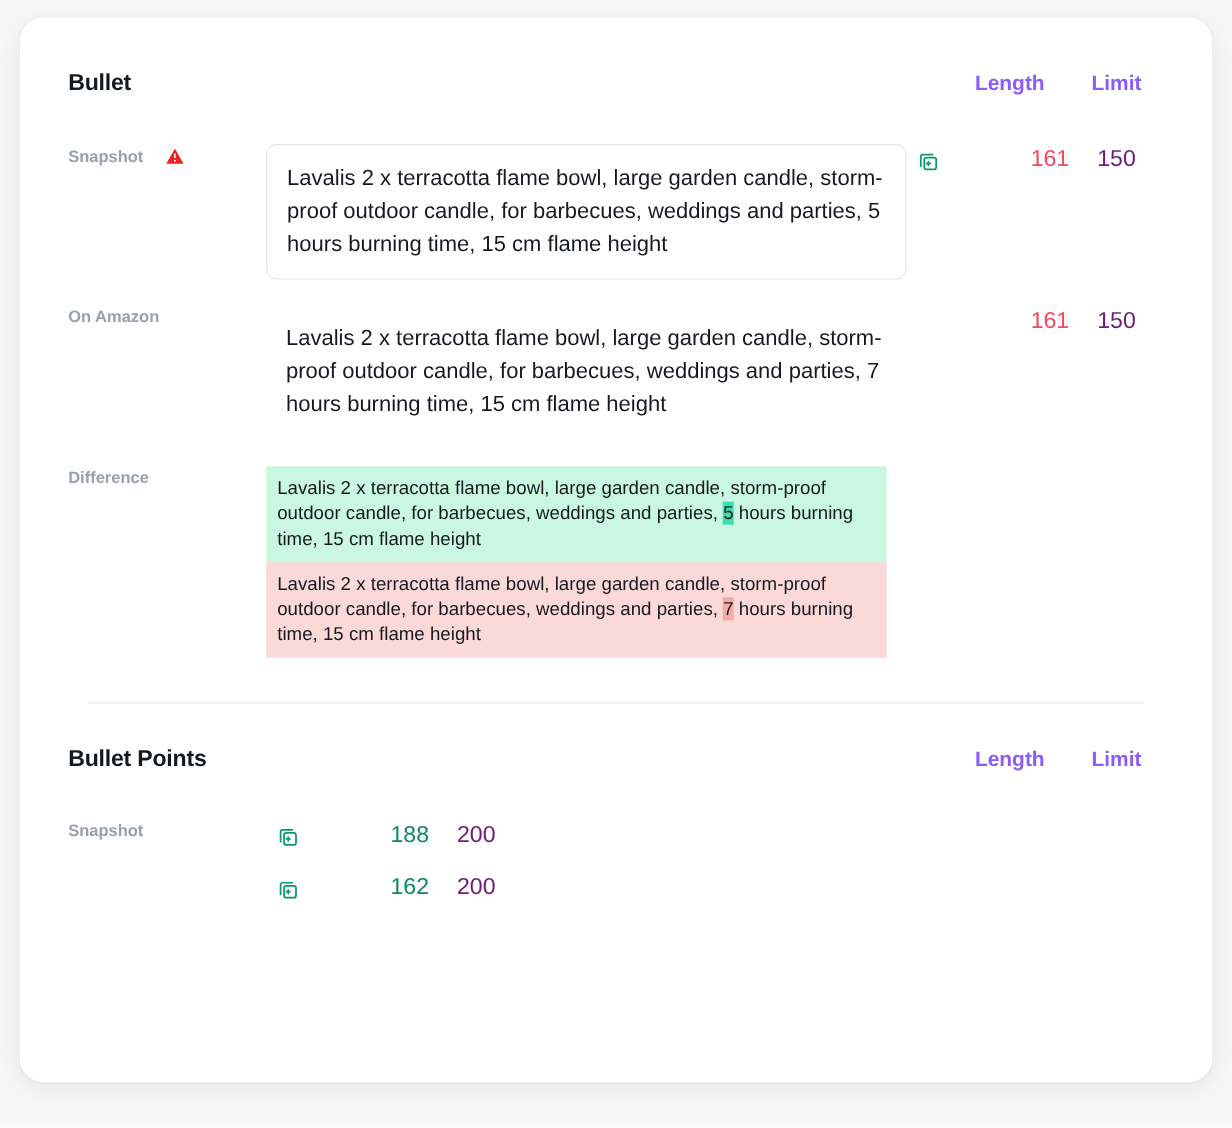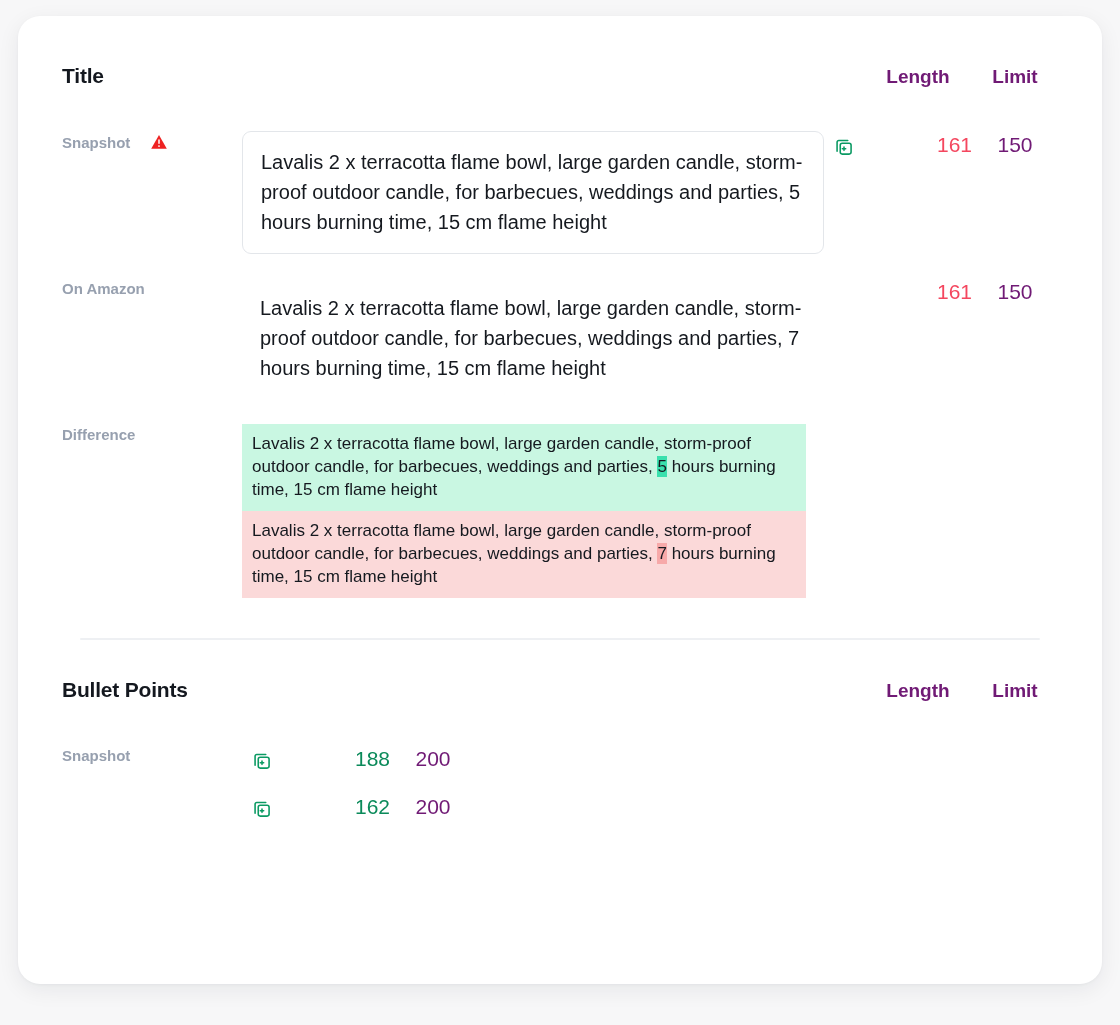--- a/index.html
+++ b/index.html
@@ -40,21 +40,21 @@
     font-size: 21px;
     font-weight: 700;
     color: #14181f;
     letter-spacing: -0.2px;
     flex: 0 0 auto;
   }
   .head-spacer { flex: 1 1 auto; }
   .col-head {
     font-size: 19px;
     font-weight: 700;
-    color: #701a75;
+    color: #8b5cf6;
     text-align: center;
   }
   .col-length { flex: 0 0 108px; }
   .col-limit  { flex: 0 0 86px; }
 
   
   .row {
     display: flex;
     align-items: flex-start;
   }
@@ -141,21 +141,21 @@
   }
 </style>
 </head>
 <body>
 
 <div class="card">
   <div class="inner">
 
     <div style="height:48px"></div>
     <div class="section-head">
-      <div class="section-title">Title</div>
+      <div class="section-title">Bullet</div>
       <div class="head-spacer"></div>
       <div class="col-head col-length">Length</div>
       <div class="col-head col-limit">Limit</div>
     </div>
 
     <div style="height:33px"></div>
 
     <div class="row">
       <div class="row-label">
         <span>Snapshot</span>

